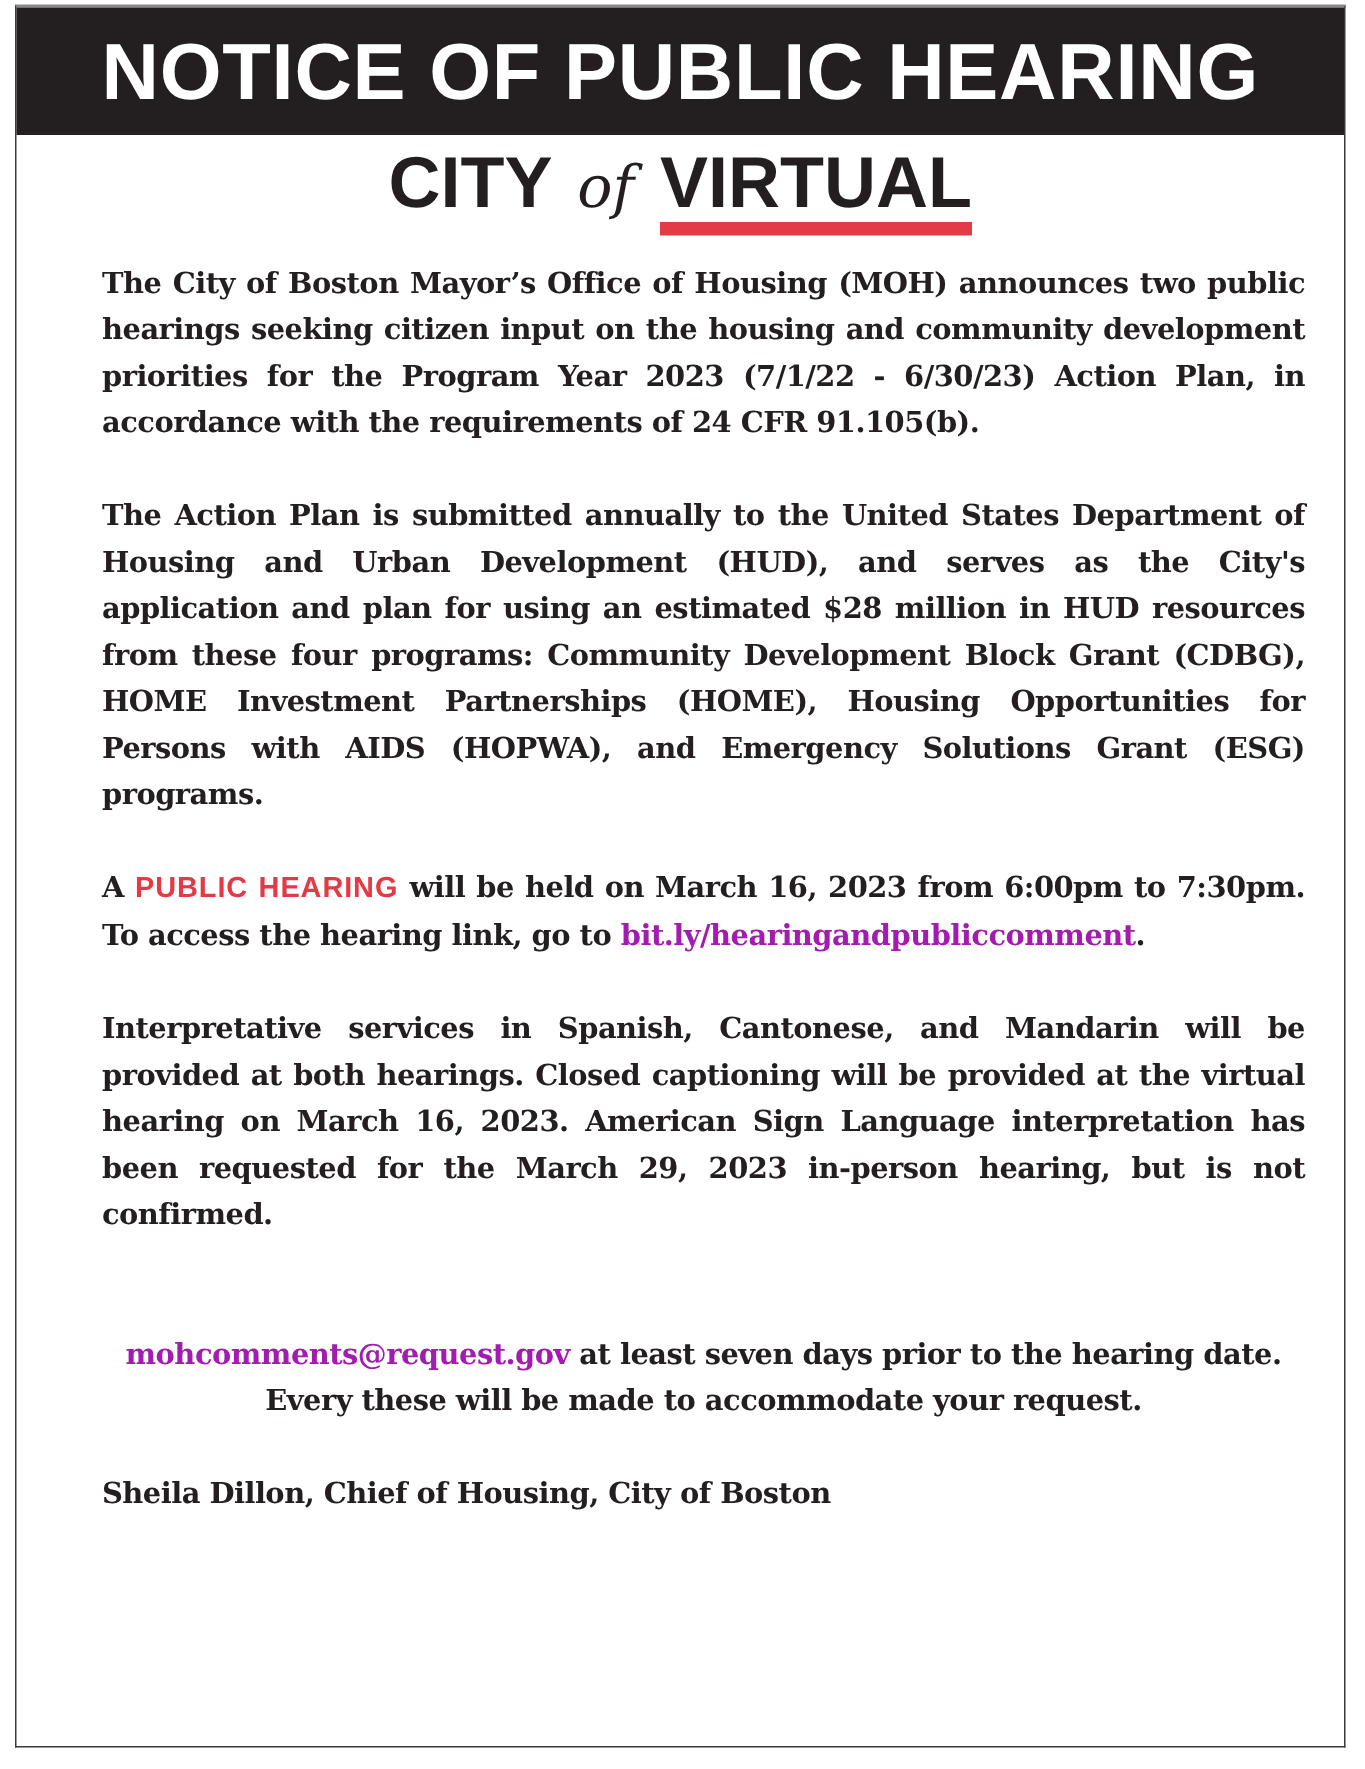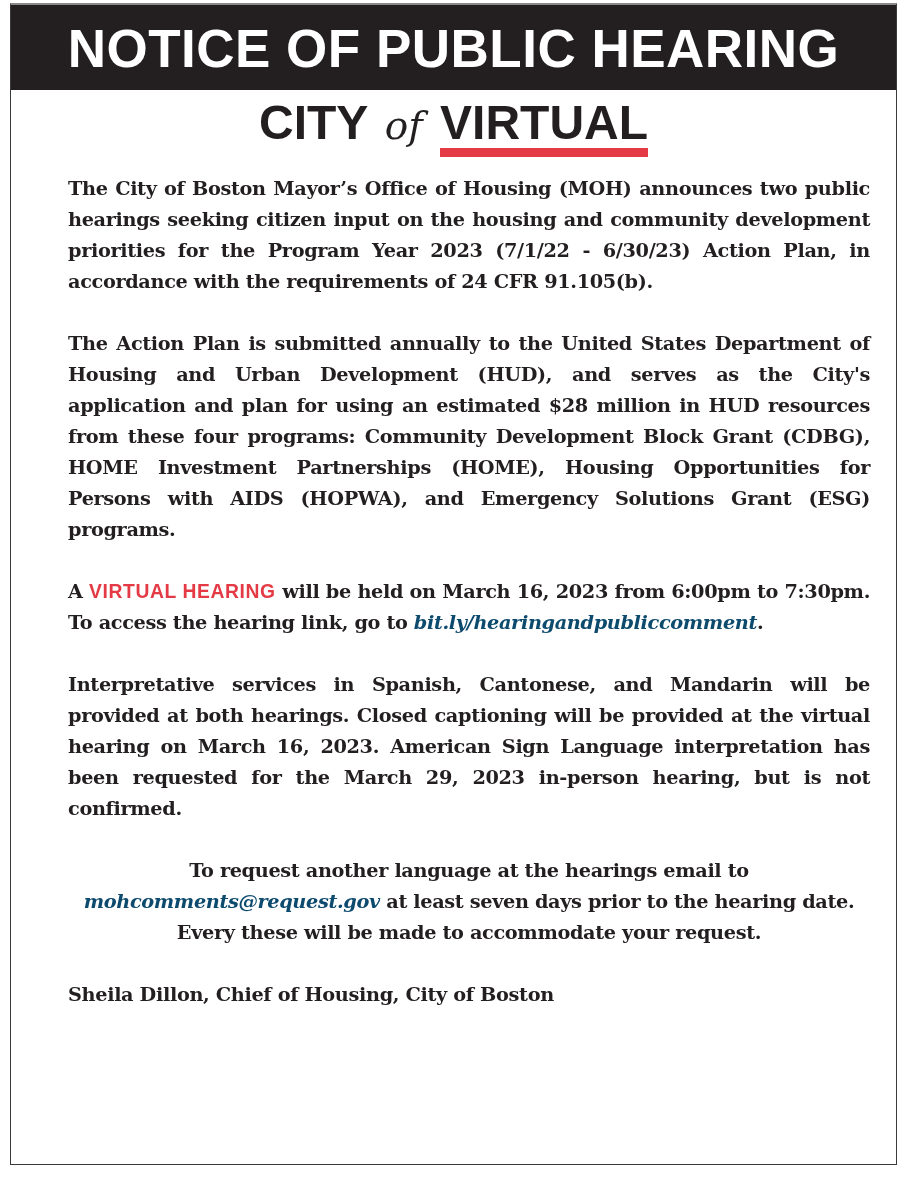--- a/index.html
+++ b/index.html
@@ -95,22 +95,21 @@
     .body-text p.last-justify {
       text-align-last: left;
     }
     .red-caps {
       color: #e43a45;
       font-family: "Liberation Sans", sans-serif;
       font-weight: bold;
       letter-spacing: 0.6px;
     }
     .red-link {
-      color: #0c4a6e;
-      font-style: italic;
+      color: #a21caf;
       text-decoration: none;
     }
     .center-block {
       text-align: center !important;
       margin-top: 4px !important;
     }
     .signature {
       text-align: center;
     }
   </style>
@@ -126,22 +125,22 @@
     <span>CITY</span>
     <span class="of">of</span>
     <span class="boston"><span>VIRTUAL</span><span class="underline"></span></span>
   </div>
 
   <div class="body-text">
     <p class="last-justify">The City of Boston Mayor’s Office of Housing (MOH) announces two public hearings seeking citizen input on the housing and community development priorities for the Program Year 2023 (7/1/22 - 6/30/23) Action Plan, in accordance with the requirements of 24 CFR 91.105(b).</p>
 
     <p class="last-justify">The Action Plan is submitted annually to the United States Department of Housing and Urban Development (HUD), and serves as the City's application and plan for using an estimated $28 million in HUD resources from these four programs: Community Development Block Grant (CDBG), HOME Investment Partnerships (HOME), Housing Opportunities for Persons with AIDS (HOPWA), and Emergency Solutions Grant (ESG) programs.</p>
 
-    <p class="last-justify"><span>A </span><span class="red-caps">VIRTUAL HEARING</span><span> will be held on March 16, 2023 from 6:00pm to 7:30pm. To access the hearing link, go to </span><a class="red-link">bit.ly/hearingandpubliccomment</a><span>.</span></p>
+    <p class="last-justify"><span>A </span><span class="red-caps">PUBLIC HEARING</span><span> will be held on March 16, 2023 from 6:00pm to 7:30pm. To access the hearing link, go to </span><a class="red-link">bit.ly/hearingandpubliccomment</a><span>.</span></p>
 
 
     <p class="last-justify">Interpretative services in Spanish, Cantonese, and Mandarin will be provided at both hearings. Closed captioning will be provided at the virtual hearing on March 16, 2023. American Sign Language interpretation has been requested for the March 29, 2023 in-person hearing, but is not confirmed.</p>
 
-    <p class="center-block"><span>To request another language at the hearings email to</span><br><a class="red-link">mohcomments@request.gov</a><span> at least seven days prior to the hearing date.</span><br><span>Every these will be made to accommodate your request.</span></p>
+    <p class="center-block"><br><a class="red-link">mohcomments@request.gov</a><span> at least seven days prior to the hearing date.</span><br><span>Every these will be made to accommodate your request.</span></p>
 
     <p class="signature">Sheila Dillon, Chief of Housing, City of Boston</p>
   </div>
 </div>
 
 </body></html>

